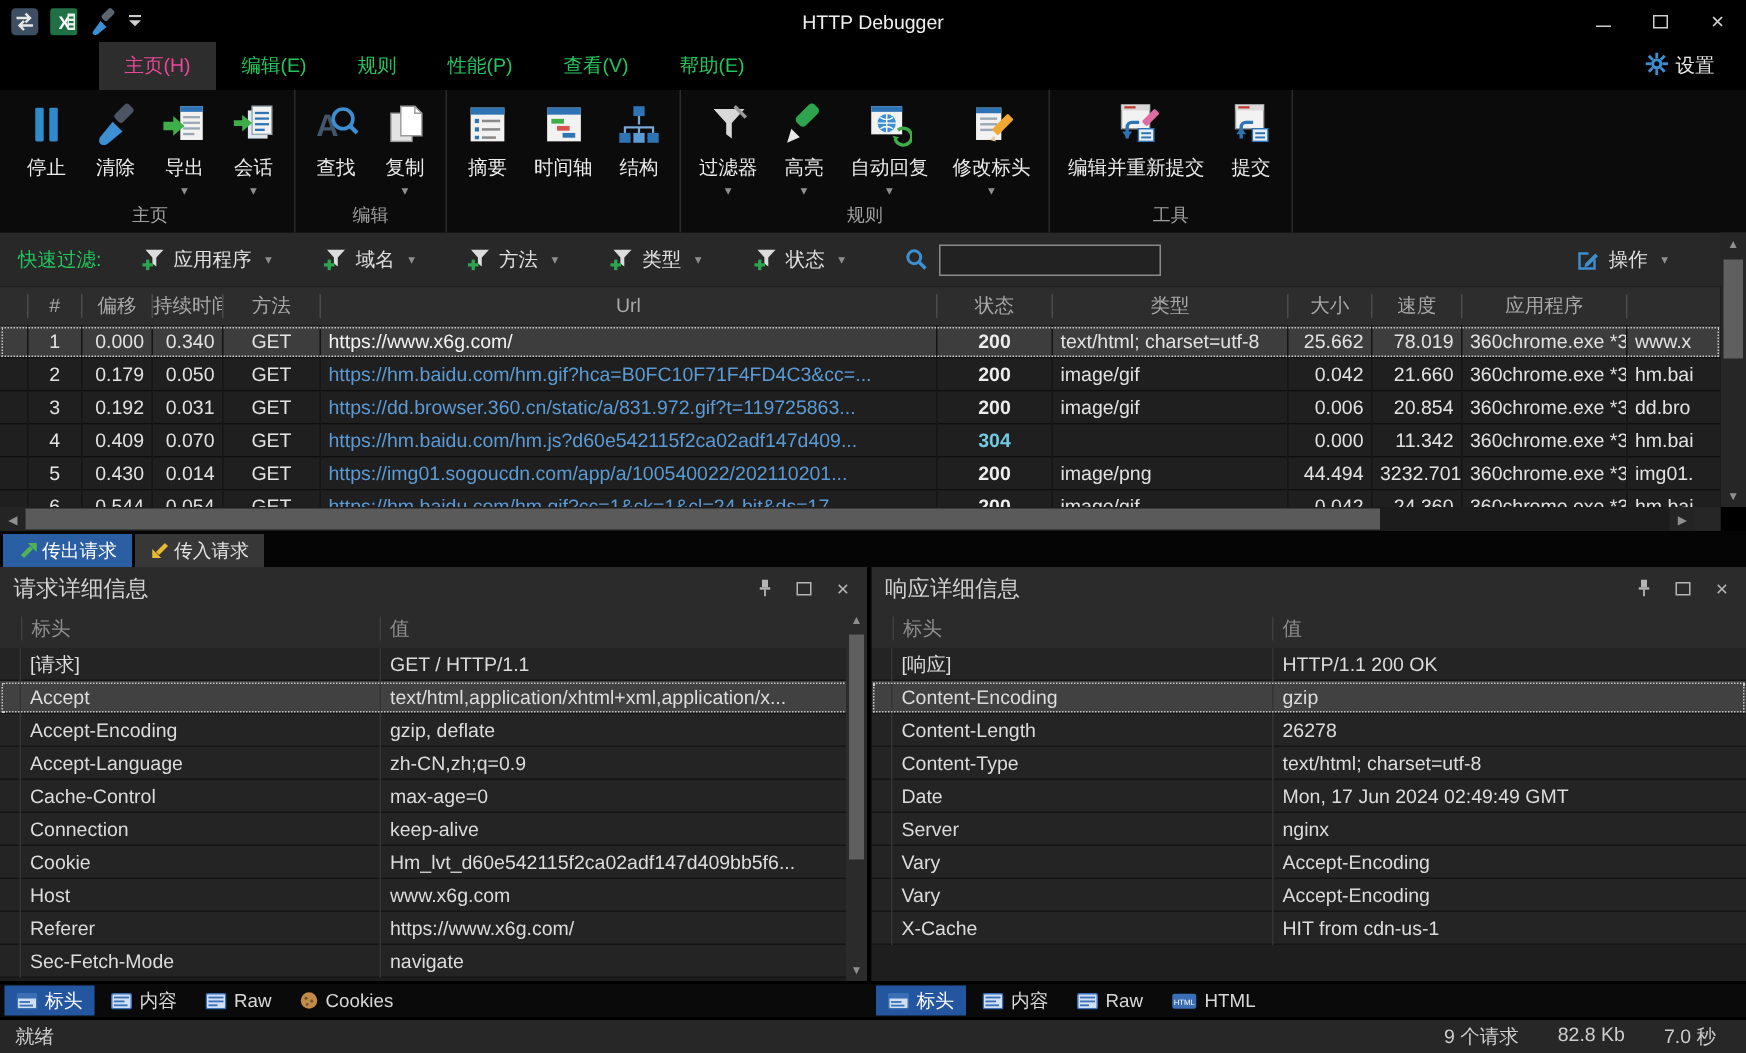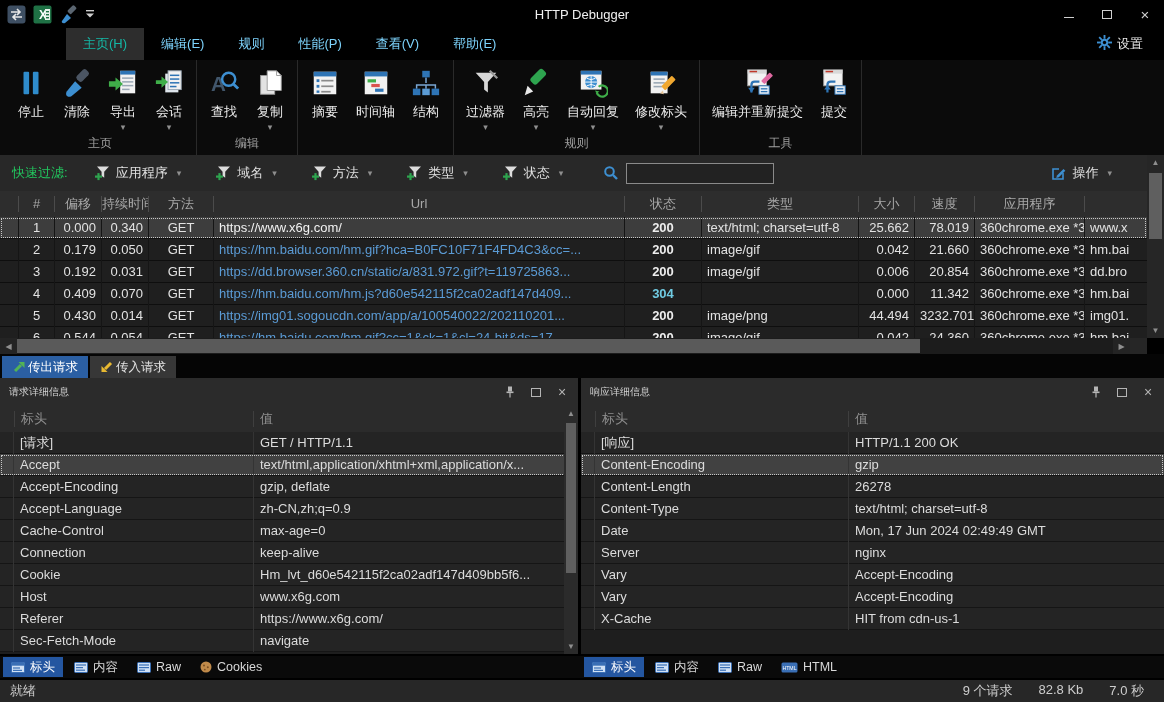--- a/index.html
+++ b/index.html
@@ -19,22 +19,22 @@
   .win-title{position:absolute;left:0;right:0;text-align:center;color:#f0f0f0;font-size:13px;pointer-events:none;}
   .wctrls{margin-left:auto;display:flex;z-index:2;}
   .wbtn{width:38px;height:26px;display:flex;align-items:center;justify-content:center;color:#cfcfcf;}
   .ico-min{width:10px;border-bottom:1px solid #cfcfcf;height:1px;margin-top:6px;}
   .ico-max{width:10px;height:9px;border:1px solid #cfcfcf;}
   .ico-close{font-size:15px;line-height:1;}
 
   
   .menubar{height:32px;display:flex;align-items:stretch;background:#000;}
   .mtabs{display:flex;margin-left:66px;}
-  .mtab{display:flex;align-items:center;padding:0 17px;color:#7dd3fc;cursor:default;}
-  .mtab.active{background:#2d2d2d;color:#14b8a6;}
+  .mtab{display:flex;align-items:center;padding:0 17px;color:#22c55e;cursor:default;}
+  .mtab.active{background:#2d2d2d;color:#ec4899;}
   .settings{margin-left:auto;display:flex;align-items:center;gap:5px;padding-right:21px;color:#e8e8e8;}
 
   
   .ribbon{height:95px;background:var(--bg1);display:flex;align-items:stretch;padding-left:4px;}
   .rgroup{display:flex;flex-direction:column;border-right:1px solid #2a2a2a;padding:0 4px;}
   .gbtns{display:flex;flex:1;}
   .rbtn{display:flex;flex-direction:column;align-items:center;padding:7px 8px 0;cursor:default;}
   .ric{height:32px;display:flex;align-items:center;justify-content:center;}
   .rlabel{margin-top:4px;font-size:13px;color:#ececec;white-space:nowrap;}
   .rcaret{height:13px;font-size:9px;color:#8f8f8f;line-height:13px;}
@@ -84,21 +84,21 @@
   .vtab{height:22px;display:flex;align-items:center;gap:2px;padding:0 10px;font-size:12.5px;background:#373737;color:#e2e2e2;}
   .vtab.active{background:var(--tabblue);color:#fff;}
 
   
   .panels{height:276px;display:flex;}
   .panel{position:relative;background:#202020;overflow:hidden;display:flex;flex-direction:column;}
   .panel.left{width:578px;}
   .pgap{width:3px;background:#000;}
   .panel.right{flex:1;}
   .phead{height:28px;background:#2b2b2b;display:flex;align-items:center;padding:0 9px;}
-  .ptitle{font-size:10px;color:#d2d2d2;}
+  .ptitle{font-size:15px;color:#d2d2d2;}
   .picons{margin-left:auto;display:flex;align-items:center;gap:12px;}
   .pico{display:flex;align-items:center;justify-content:center;width:14px;height:14px;color:#b5b5b5;}
   .ico-restore{width:10px;height:9px;border:1px solid #b5b5b5;}
   .dgrid-l{display:grid;grid-template-columns:14px 239px 1fr;}
   .dgrid-r{display:grid;grid-template-columns:14px 253px 1fr;}
   .dhead{height:26px;background:#2b2b2b;align-items:center;}
   .dhc{color:#8f8f8f;height:16px;line-height:16px;border-left:1px solid #3f3f3f;padding:0 6px;}
   .dhc.nob{border-left:none;}
   .drows{flex:1;overflow:hidden;background:#1e1e1e;}
   .drow{height:22px;background:#242424;border-bottom:1px solid var(--line);align-items:center;}

